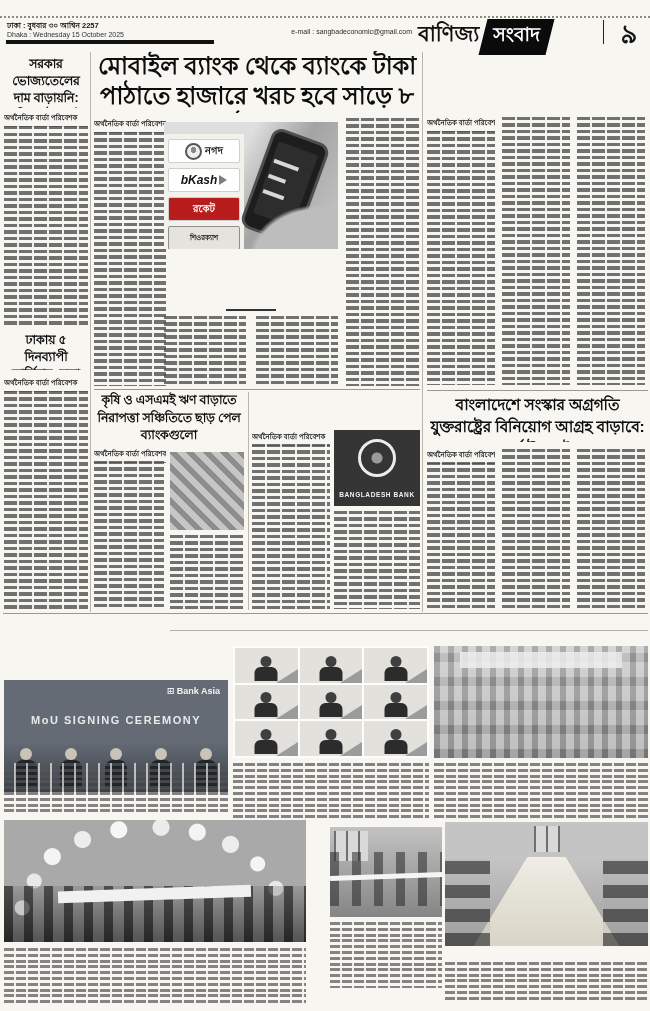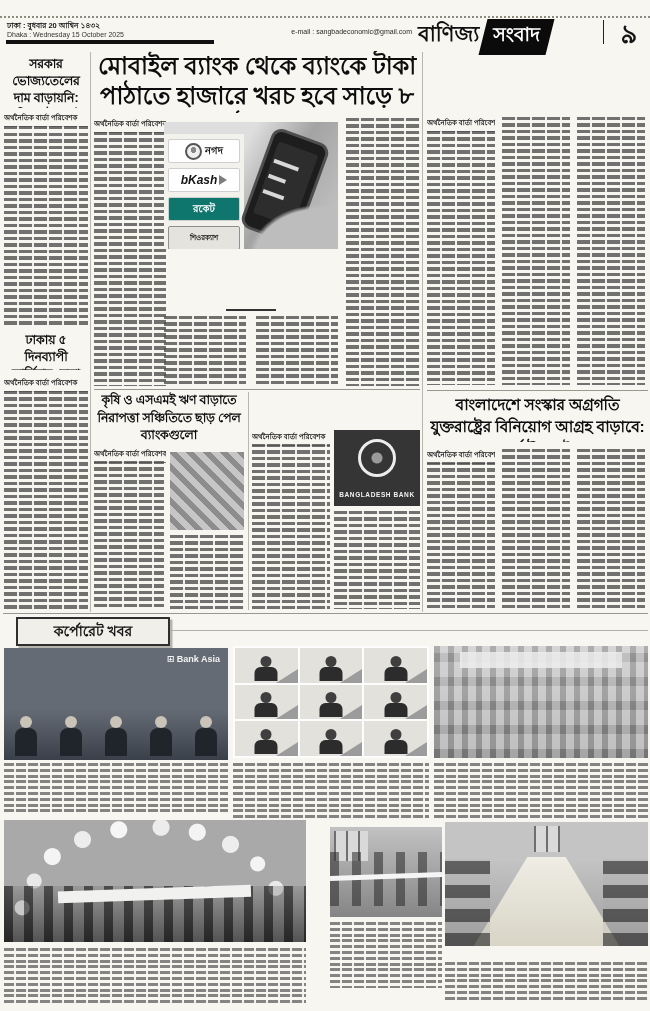--- a/index.html
+++ b/index.html
@@ -33,21 +33,21 @@
   
   .photo{position:absolute;overflow:hidden;background:#a9a9a9;}
   .lead-photo{background:linear-gradient(120deg,#dedede 0 38%,#a3a3a3 62%,#c9c9c9);}
   .logo-panel{position:absolute;left:0;top:12px;width:80px;height:100%;background:#f2f1ec;padding:5px 4px;box-sizing:border-box;}
   .chip{background:#fff;border:1px solid #cfcfcf;border-radius:2px;margin-bottom:5px;height:22px;
         display:flex;align-items:center;justify-content:center;font-weight:800;overflow:hidden;}
   .chip.nagad{font-size:10px;gap:3px;}
   .nagad-circle{width:13px;height:13px;border:2px solid #555;border-radius:50%;background:radial-gradient(circle at 50% 40%,#888 0 3px,#eee 3px);}
   .chip.bkash{font-size:12px;font-style:italic;}
   .bkash-wing{display:inline-block;width:0;height:0;border-left:8px solid #7d7d7d;border-top:5px solid transparent;border-bottom:5px solid transparent;margin-left:2px;}
-  .chip.rocket{background:#0f766e;color:#fff;font-size:10px;}
+  .chip.rocket{background:#b91c1c;color:#fff;font-size:10px;}
   .chip.surecash{font-size:7px;background:#e4e3de;border:1px solid #8f8f8f;}
   .phone{position:absolute;right:26px;top:14px;width:54px;height:100px;background:#1d1d1d;border-radius:8px;
          transform:rotate(20deg);box-shadow:0 0 0 3px #4e4e4e;}
   .phone .scr{position:absolute;left:6px;top:10px;right:6px;bottom:14px;background:#2d2d2d;border-radius:3px;}
   .phone .bar{position:absolute;left:8px;width:26px;height:4px;background:#d8d8d8;}
   .hand{position:absolute;right:-18px;bottom:-26px;width:120px;height:80px;background:radial-gradient(ellipse at 70% 80%,#bdbdbd 0 55%,transparent 60%);}
   .bb-photo{background:#353535;}
   .bb-ring{position:absolute;left:50%;top:9px;transform:translateX(-50%);width:32px;height:32px;border:3px solid #ececec;border-radius:50%;
            background:radial-gradient(circle,#9a9a9a 0 5px,#353535 6px);}
   .bb-label{position:absolute;left:0;right:0;bottom:8px;color:#f1f1f1;font-size:6.5px;font-weight:700;text-align:center;letter-spacing:.6px;}
@@ -100,21 +100,21 @@
   .caption{position:absolute;font-size:8px;line-height:10.5px;font-weight:600;text-align:center;color:#1c1c1c;}
   .minirule{position:absolute;height:1.5px;background:#333;}
 </style>
 </head>
 <body>
 
 <div class="page">
 
   <div class="dotline" style="top:16px;"></div>
   <div class="dateline">
-    <div>ঢাকা : বুধবার 20 আশ্বিন ১৪৩২</div>
+    <div>ঢাকা : বুধবার ৩০ আশ্বিন 2257</div>
     <div class="en">Dhaka : Wednesday 15 October 2025</div>
   </div>
   <div class="thickbar"></div>
   <div class="email">e-mail : sangbadeconomic@gmail.com</div>
   <div class="masthead">
     <span class="m1">বাণিজ্য</span><span class="m2box"><span>সংবাদ</span></span>
   </div>
   <div class="hdr-div"></div>
   <div class="pageno">৯</div>
 
@@ -184,27 +184,25 @@
     <div class="bb-label">BANGLADESH BANK</div>
   </div>
   <div class="greek" style="left:334px;top:511px;width:86px;height:98px;"></div>
 
   <div class="headline clip" style="left:427px;top:394px;width:221px;height:48px;font-size:15.5px;line-height:22px;">বাংলাদেশে সংস্কার অগ্রগতি যুক্তরাষ্ট্রের বিনিয়োগ আগ্রহ বাড়াবে: অর্থ উপদেষ্টা</div>
   <div class="byline clip" style="left:427px;top:449px;width:68px;">অর্থনৈতিক বার্তা পরিবেশক</div>
   <div class="greek" style="left:427px;top:462px;width:68px;height:148px;"></div>
   <div class="greek" style="left:502px;top:449px;width:68px;height:161px;"></div>
   <div class="greek" style="left:577px;top:449px;width:68px;height:161px;"></div>
 
-  <div class="sec-box">
-    <span>কর্পোরেট খবর</span>
-  </div>
   <div class="hrule" style="left:170px;top:630px;width:478px;background:#b2afa7;"></div>
 
-  <div class="photo mou-photo" style="left:4px;top:648px;width:224px;height:112px;">
+  <div class="photo mou-photo" style="left:4px;top:680px;width:224px;height:112px;">
     <div class="mou-logo">⊞ <span>Bank Asia</span></div>
+    <div class="mou-title">MoU SIGNING CEREMONY</div>
     <div class="people">
       <div class="person"></div>
       <div class="person"></div>
       <div class="person"></div>
       <div class="person"></div>
       <div class="person"></div>
     </div>
   </div>
   <div class="photo grid-photo" style="left:233px;top:646px;width:196px;height:112px;">
     <div class="cb">

